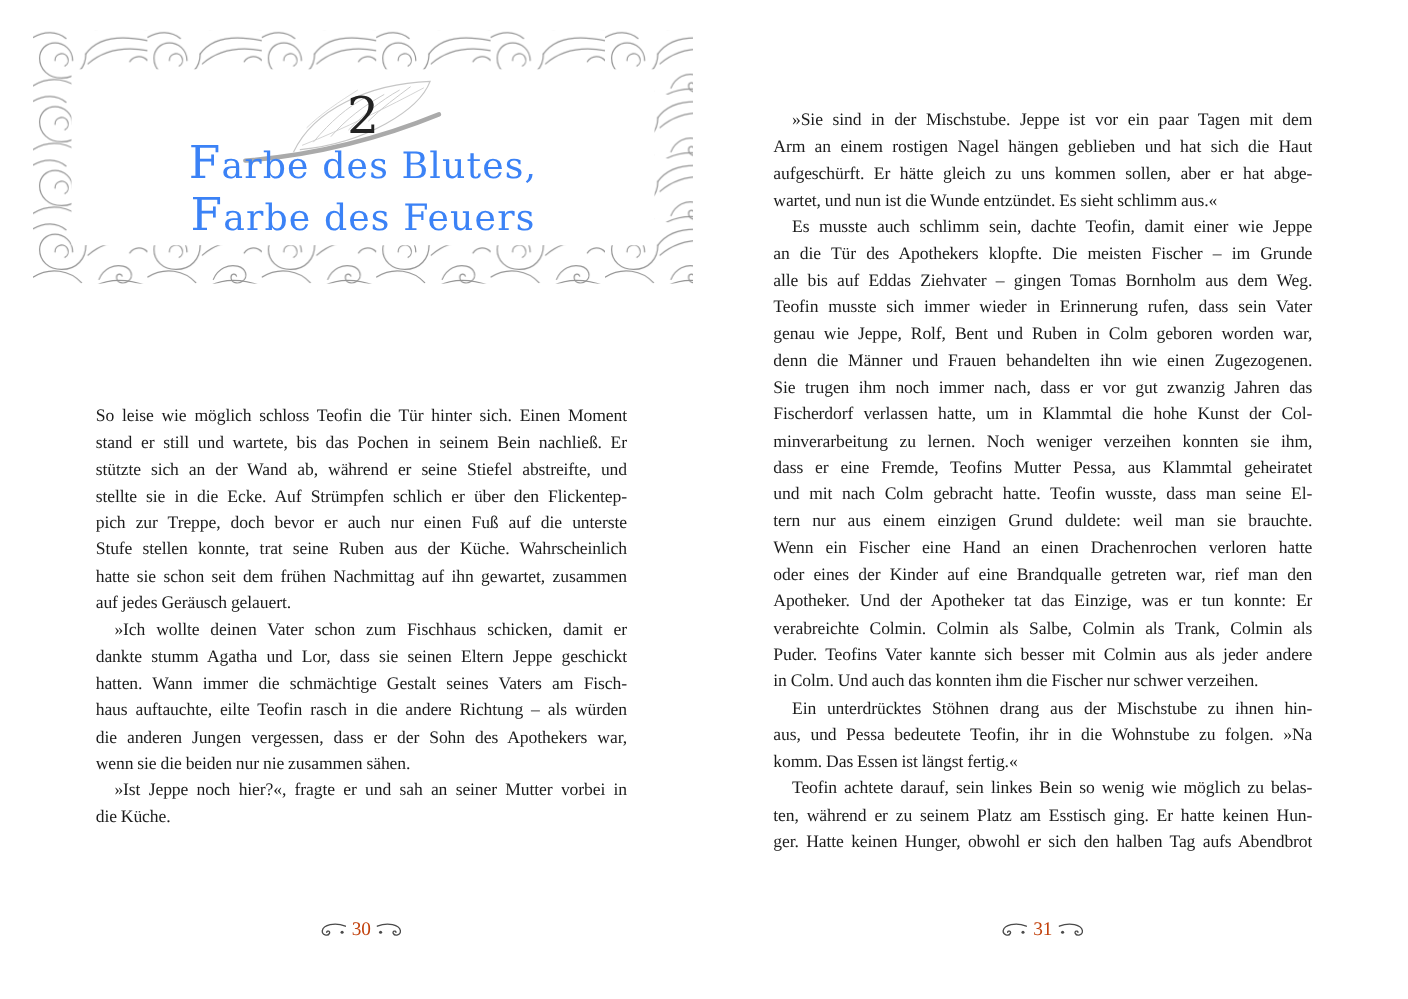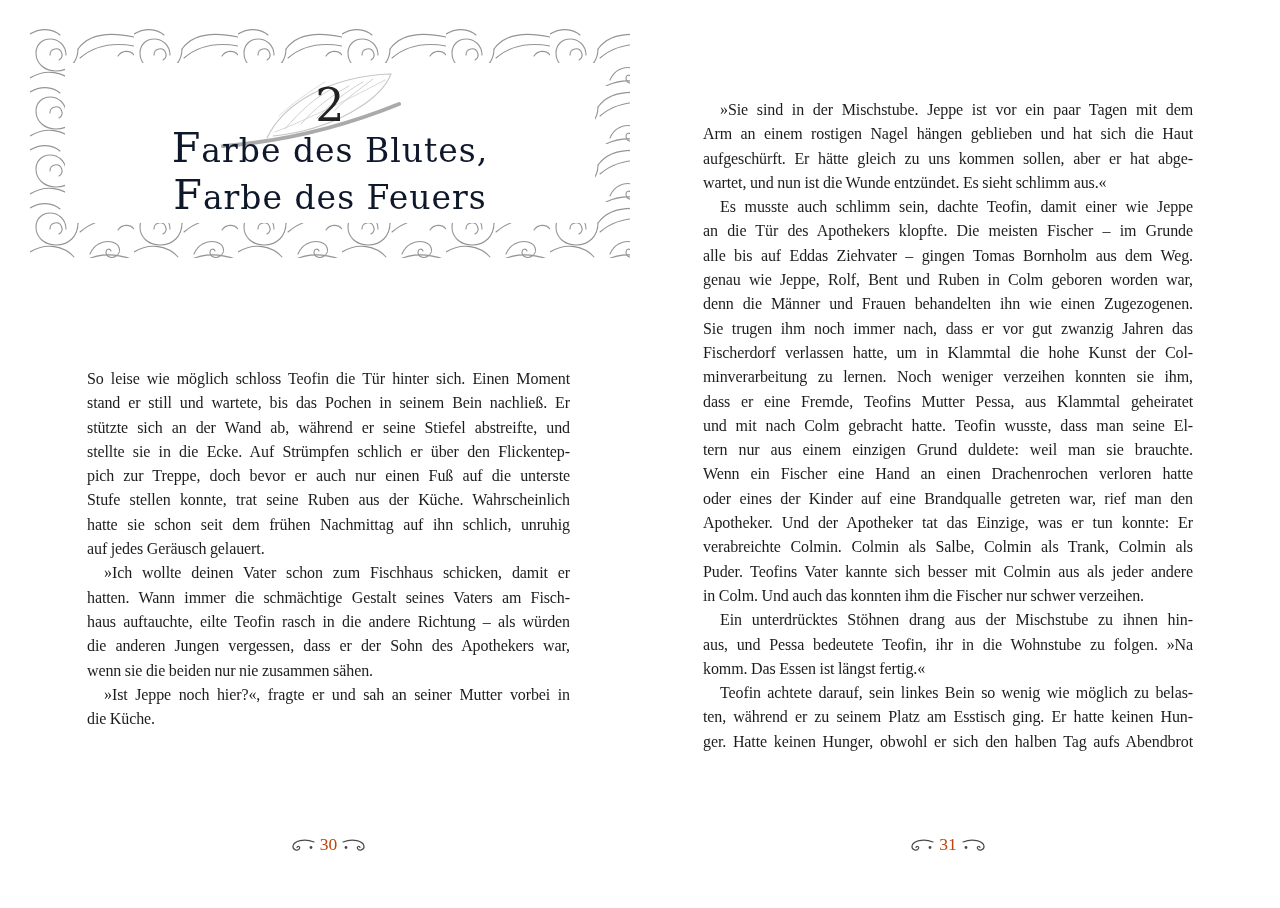--- a/index.html
+++ b/index.html
@@ -40,21 +40,21 @@
     z-index: 2;
   }
   .chapter-title {
     position: absolute;
     left: 30px; top: 126px;
     width: 600px;
     text-align: center;
     font-family: "DejaVu Serif", serif;
     font-size: 33px;
     line-height: 45px;
-    color: #0f172a;
+    color: #3b82f6;
     letter-spacing: 1px;
     z-index: 2;
   }
   .t-line::first-letter { font-size: 1.25em; }
 
   
   .page-body {
     position: absolute;
     font-size: 16px;
     line-height: 24.3px;
@@ -140,25 +140,26 @@
     </div>
 
     <div class="page-body left">
         <div class="para">
           <div class="line">So leise wie möglich schloss Teofin die Tür hinter sich. Einen Moment</div>
           <div class="line">stand er still und wartete, bis das Pochen in seinem Bein nachließ. Er</div>
           <div class="line">stützte sich an der Wand ab, während er seine Stiefel abstreifte, und</div>
           <div class="line">stellte sie in die Ecke. Auf Strümpfen schlich er über den Flickentep-</div>
           <div class="line">pich zur Treppe, doch bevor er auch nur einen Fuß auf die unterste</div>
           <div class="line">Stufe stellen konnte, trat seine Ruben aus der Küche. Wahrscheinlich</div>
-          <div class="line">hatte sie schon seit dem frühen Nachmittag auf ihn schlich, unruhig</div>
+          <div class="line">hatte sie schon seit dem frühen Nachmittag auf ihn gewartet, zusammen</div>
           <div class="line last">auf jedes Geräusch gelauert.</div>
         </div>
         <div class="para indent">
           <div class="line">»Ich wollte deinen Vater schon zum Fischhaus schicken, damit er</div>
+          <div class="line">dankte stumm Agatha und Lor, dass sie seinen Eltern Jeppe geschickt</div>
           <div class="line">hatten. Wann immer die schmächtige Gestalt seines Vaters am Fisch-</div>
           <div class="line">haus auftauchte, eilte Teofin rasch in die andere Richtung – als würden</div>
           <div class="line">die anderen Jungen vergessen, dass er der Sohn des Apothekers war,</div>
           <div class="line last">wenn sie die beiden nur nie zusammen sähen.</div>
         </div>
         <div class="para indent">
           <div class="line">»Ist Jeppe noch hier?«, fragte er und sah an seiner Mutter vorbei in</div>
           <div class="line last">die Küche.</div>
         </div>
       </div>
@@ -186,20 +187,21 @@
         <div class="para indent">
           <div class="line">»Sie sind in der Mischstube. Jeppe ist vor ein paar Tagen mit dem</div>
           <div class="line">Arm an einem rostigen Nagel hängen geblieben und hat sich die Haut</div>
           <div class="line">aufgeschürft. Er hätte gleich zu uns kommen sollen, aber er hat abge-</div>
           <div class="line last">wartet, und nun ist die Wunde entzündet. Es sieht schlimm aus.«</div>
         </div>
         <div class="para indent">
           <div class="line">Es musste auch schlimm sein, dachte Teofin, damit einer wie Jeppe</div>
           <div class="line">an die Tür des Apothekers klopfte. Die meisten Fischer – im Grunde</div>
           <div class="line">alle bis auf Eddas Ziehvater – gingen Tomas Bornholm aus dem Weg.</div>
+          <div class="line">Teofin musste sich immer wieder in Erinnerung rufen, dass sein Vater</div>
           <div class="line">genau wie Jeppe, Rolf, Bent und Ruben in Colm geboren worden war,</div>
           <div class="line">denn die Männer und Frauen behandelten ihn wie einen Zugezogenen.</div>
           <div class="line">Sie trugen ihm noch immer nach, dass er vor gut zwanzig Jahren das</div>
           <div class="line">Fischerdorf verlassen hatte, um in Klammtal die hohe Kunst der Col-</div>
           <div class="line">minverarbeitung zu lernen. Noch weniger verzeihen konnten sie ihm,</div>
           <div class="line">dass er eine Fremde, Teofins Mutter Pessa, aus Klammtal geheiratet</div>
           <div class="line">und mit nach Colm gebracht hatte. Teofin wusste, dass man seine El-</div>
           <div class="line">tern nur aus einem einzigen Grund duldete: weil man sie brauchte.</div>
           <div class="line">Wenn ein Fischer eine Hand an einen Drachenrochen verloren hatte</div>
           <div class="line">oder eines der Kinder auf eine Brandqualle getreten war, rief man den</div>

